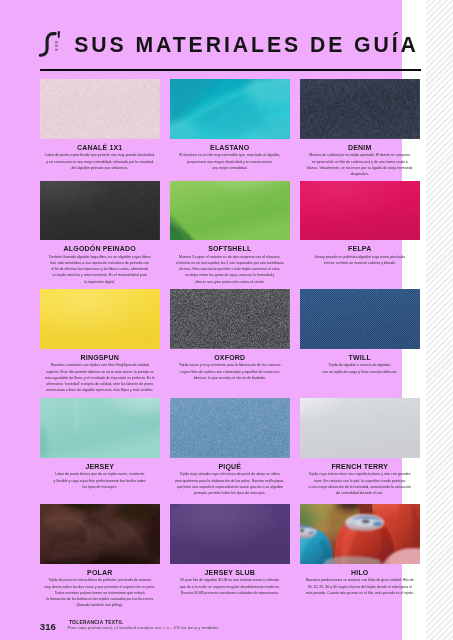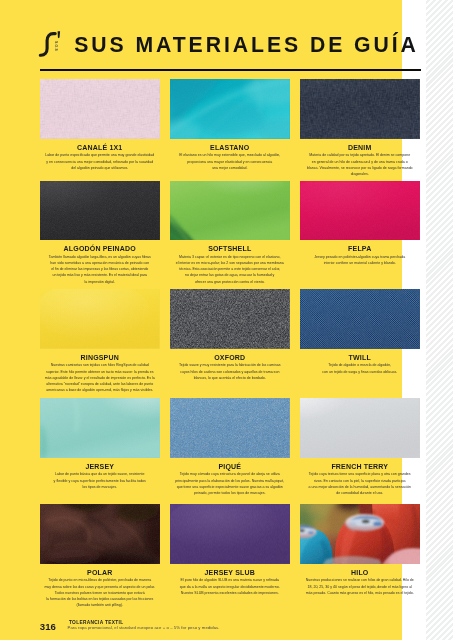--- a/index.html
+++ b/index.html
@@ -1,19 +1,19 @@
 <!DOCTYPE html>
 <html><head>
 <meta charset="utf-8">
 <style>
   html,body{margin:0;padding:0;}
   body{width:453px;height:640px;background:#ffffff;
        font-family:"Liberation Sans",sans-serif;overflow:hidden;position:relative;
        -webkit-font-smoothing:antialiased;}
-  .page{position:absolute;left:0;top:0;width:402px;height:640px;background:#fde047;text-decoration:underline;}
+  .page{position:absolute;left:0;top:0;width:402px;height:640px;background:#f0abfc;text-decoration:underline;}
 
   .hatch{position:absolute;left:426px;top:0;width:27px;height:640px;
      background:repeating-linear-gradient(-45deg,#ffffff 0 2.0px,#eef0f0 2.0px 4.2px);}
 
   .header{position:absolute;left:37.6px;top:22.2px;width:384px;height:44px;
       display:flex;align-items:center;}
   .logo{position:relative;width:24px;height:30px;flex:0 0 24px;margin-right:12.6px;}
   .logo svg{position:absolute;left:0;top:0;}
   .logo .micro{position:absolute;left:20.0px;top:11.4px;font-size:3.4px;
       letter-spacing:.2px;color:#4a4a4a;transform:rotate(90deg) translateZ(0);transform-origin:0 0;

